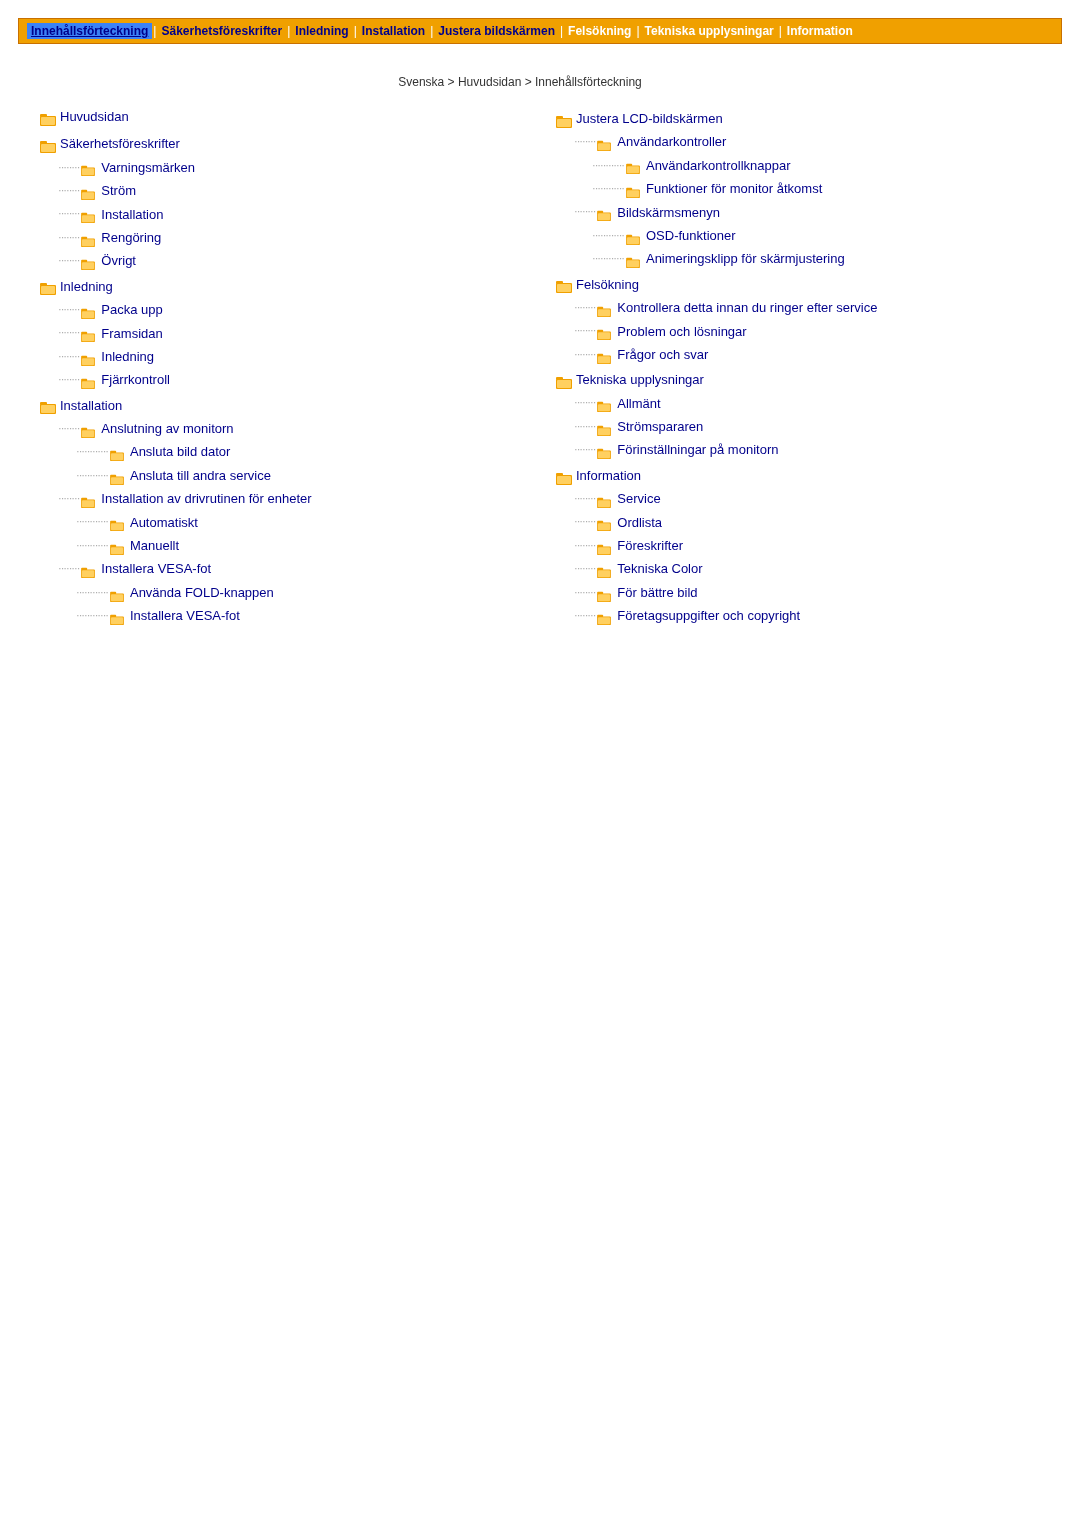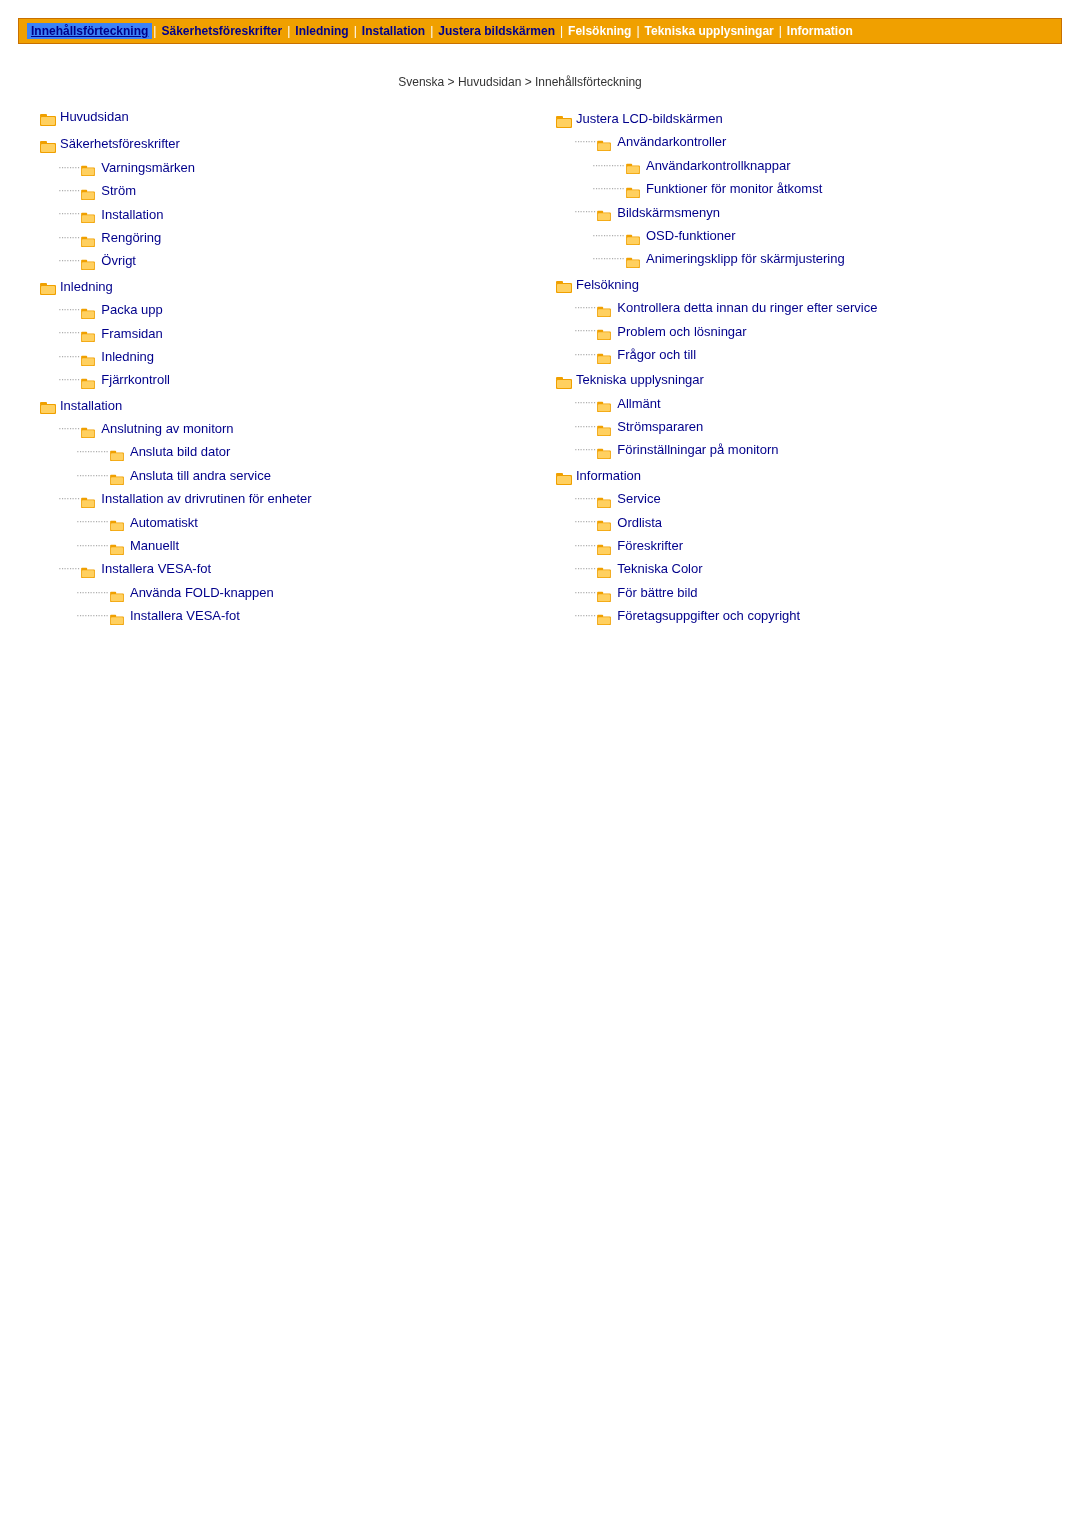--- a/index.html
+++ b/index.html
@@ -506,21 +506,21 @@
     </div>
     <div class="tree-item indent-1">
       <span class="connector">········</span>
       <span class="folder-icon">
         <svg width="14" height="12" viewBox="0 0 16 14">
           <rect x="0" y="4" width="16" height="10" fill="#f0a000" rx="1"></rect>
           <rect x="0" y="2" width="7" height="3" fill="#f0a000" rx="1"></rect>
           <rect x="1" y="5" width="14" height="8" fill="#ffd060" rx="1"></rect>
         </svg>
       </span>
-      <a href="#">Frågor och till</a>
+      <a href="#">Frågor och svar</a>
     </div>
 
     <div class="tree-item top-level-item">
       <span class="folder-icon">
         <svg width="16" height="14" viewBox="0 0 16 14">
           <rect x="0" y="4" width="16" height="10" fill="#f0a000" rx="1"></rect>
           <rect x="0" y="2" width="7" height="3" fill="#f0a000" rx="1"></rect>
           <rect x="1" y="5" width="14" height="8" fill="#ffd060" rx="1"></rect>
         </svg>
       </span>

